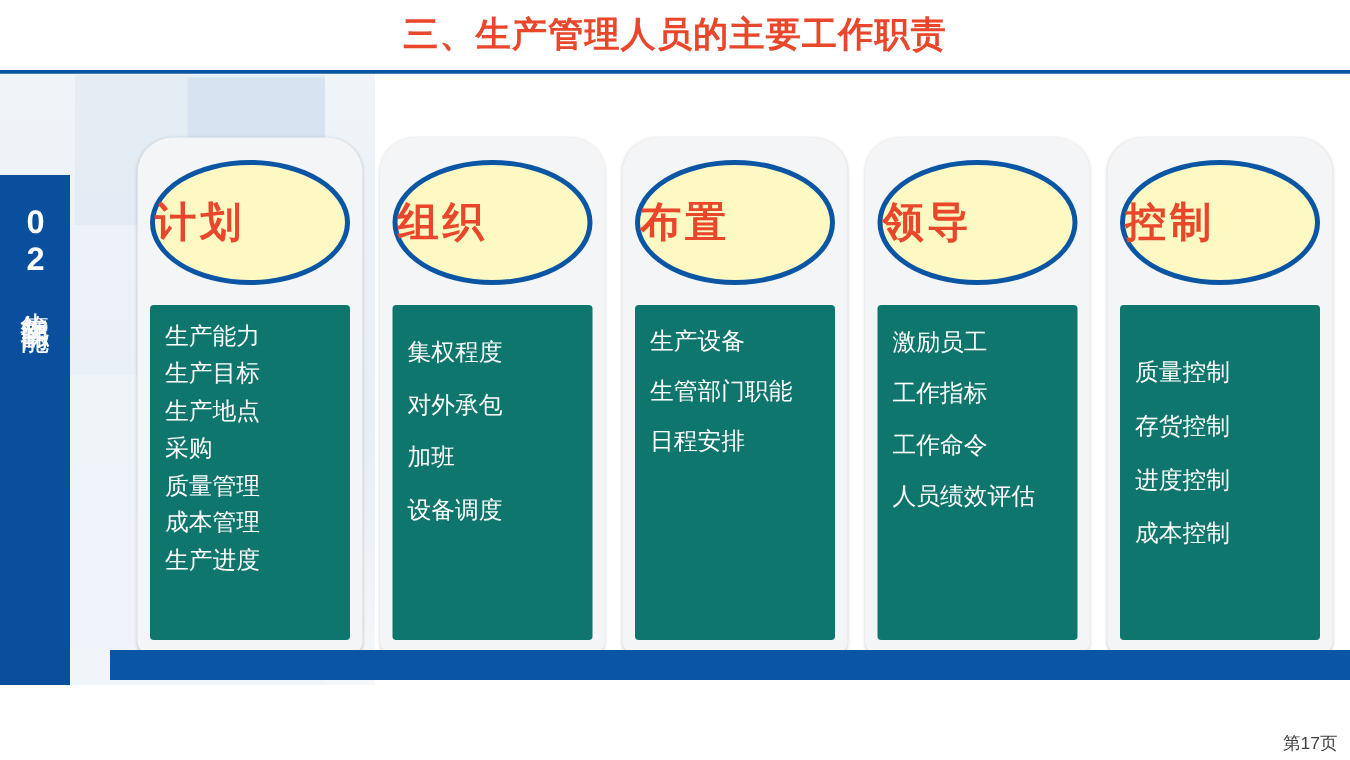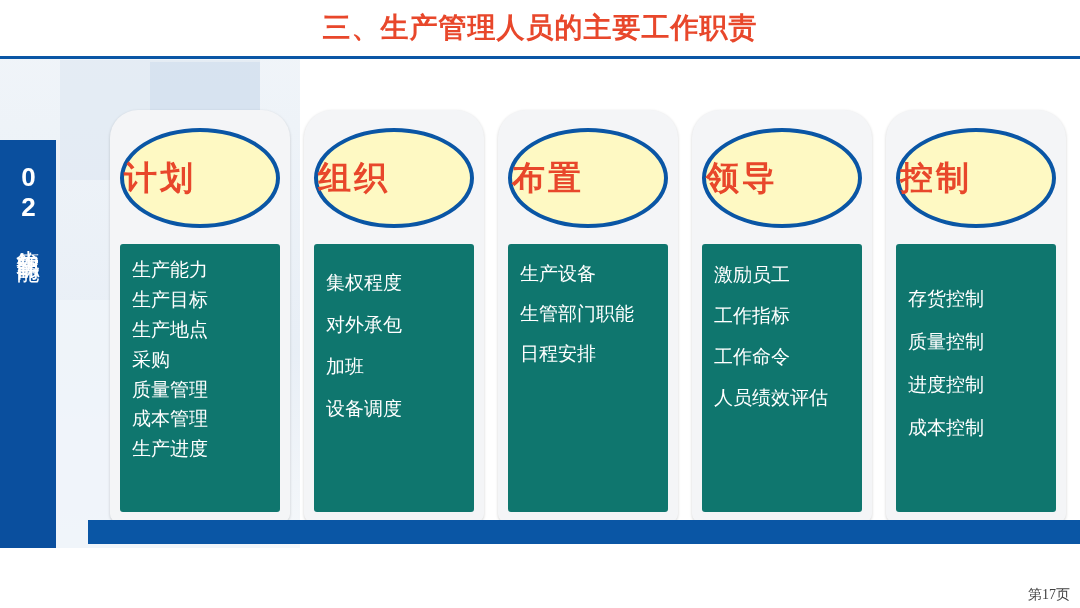--- a/index.html
+++ b/index.html
@@ -176,21 +176,20 @@
   .col.c3 .body-box { line-height: 1.9; }
   .col.c4 .body-box { padding-top: 12px; line-height: 1.95; }
   .col.c5 .body-box { padding-top: 36px; line-height: 2.05; }
 
   
   .footer {
     position: absolute;
     left: 0; top: 548px;
     width: 1080px; height: 60px;
     background: #ffffff;
-    font-family: Liberation Serif, serif;
   }
   .page-num {
     position: absolute;
     right: 10px; bottom: 4px;
     color: #3f3f3f;
     font-size: 14px;
   }
 </style>
 </head>
 <body>
@@ -271,22 +270,22 @@
         </ul>
       </div>
     </div>
 
     <div class="col c5">
       <div class="ellipse">
         <span>控制</span>
       </div>
       <div class="body-box">
         <ul>
+          <li>质量控制</li>
           <li>存货控制</li>
-          <li>质量控制</li>
           <li>进度控制</li>
           <li>成本控制</li>
         </ul>
       </div>
     </div>
 
   </div>
 
   <div class="bottom-band"></div>
 

